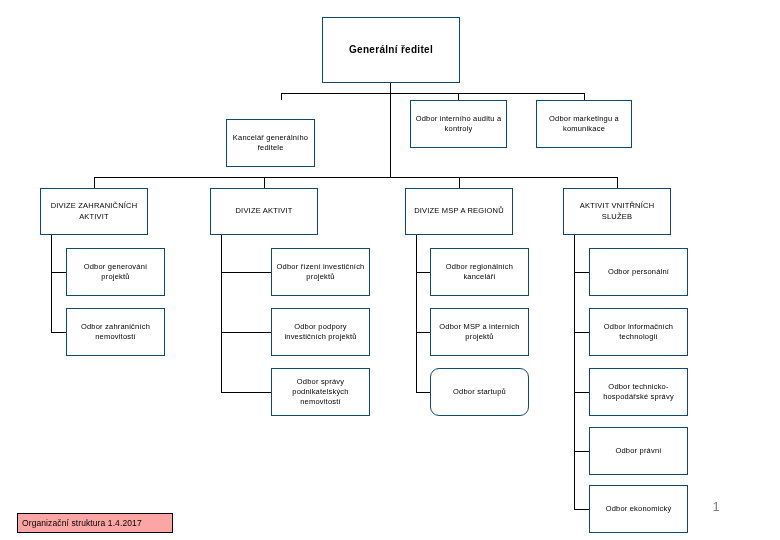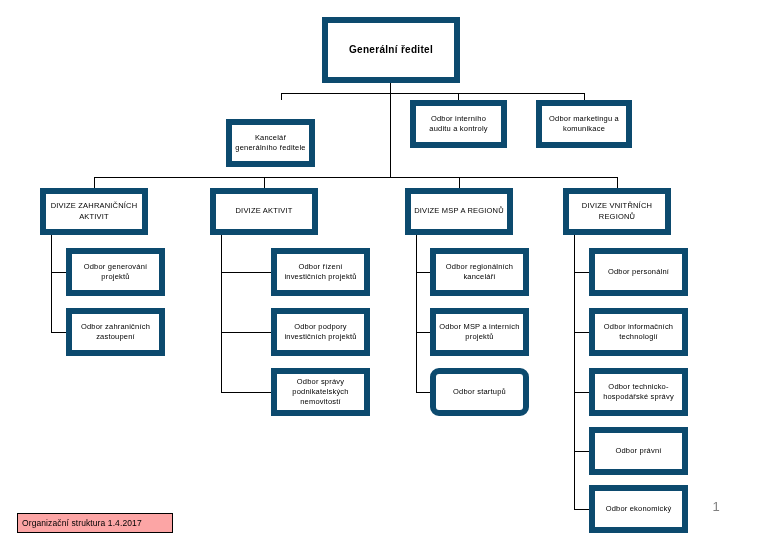--- a/index.html
+++ b/index.html
@@ -8,21 +8,21 @@
     width: 780px;
     height: 540px;
     background: #ffffff;
     font-family: "Liberation Sans", sans-serif;
     color: #000;
     overflow: hidden;
   }
   .box {
     position: absolute;
     box-sizing: border-box;
-    border: 6px solid #0c4a6e;
+    border: 1px solid #0c4a6e;
     background: #fff;
     display: flex;
     align-items: center;
     justify-content: center;
     text-align: center;
     padding: 2px 3px;
     font-size: 7.5px;
     line-height: 1.35;
     letter-spacing: 0.2px;
   }
@@ -99,24 +99,24 @@
 
   <div class="box root" style="left:322px; top:17px; width:138px; height:66px;">Generální ředitel</div>
 
   <div class="box" style="left:226px; top:100px; width:89px; height:48px;margin-top:19px;">Kancelář generálního ředitele</div>
   <div class="box" style="left:410px; top:100px; width:97px; height:48px;">Odbor interního auditu a kontroly</div>
   <div class="box" style="left:536px; top:100px; width:96px; height:48px;">Odbor marketingu a komunikace</div>
 
   <div class="box" style="left:40px; top:188px; width:108px; height:47px;">DIVIZE ZAHRANIČNÍCH AKTIVIT</div>
   <div class="box" style="left:210px; top:188px; width:108px; height:47px;">DIVIZE AKTIVIT</div>
   <div class="box" style="left:405px; top:188px; width:108px; height:47px;">DIVIZE MSP A REGIONŮ</div>
-  <div class="box" style="left:563px; top:188px; width:108px; height:47px;">DIVIZE VNITŘNÍCH REGIONŮ</div>
+  <div class="box" style="left:563px; top:188px; width:108px; height:47px;">AKTIVIT VNITŘNÍCH SLUŽEB</div>
 
   <div class="box" style="left:66px; top:248px; width:99px; height:48px;">Odbor generování projektů</div>
-  <div class="box" style="left:66px; top:308px; width:99px; height:48px;">Odbor zahraničních zastoupení</div>
+  <div class="box" style="left:66px; top:308px; width:99px; height:48px;">Odbor zahraničních nemovitostí</div>
 
   <div class="box" style="left:271px; top:248px; width:99px; height:48px;">Odbor řízení investičních projektů</div>
   <div class="box" style="left:271px; top:308px; width:99px; height:48px;">Odbor podpory investičních projektů</div>
   <div class="box" style="left:271px; top:368px; width:99px; height:48px;">Odbor správy podnikatelských nemovitostí</div>
 
   <div class="box" style="left:430px; top:248px; width:99px; height:48px;">Odbor regionálních kanceláří</div>
   <div class="box" style="left:430px; top:308px; width:99px; height:48px;">Odbor MSP a interních projektů</div>
   <div class="box" style="left:430px; top:368px; width:99px; height:48px;border-radius:9px;">Odbor startupů</div>
 
   <div class="box" style="left:589px; top:248px; width:99px; height:48px;">Odbor personální</div>

